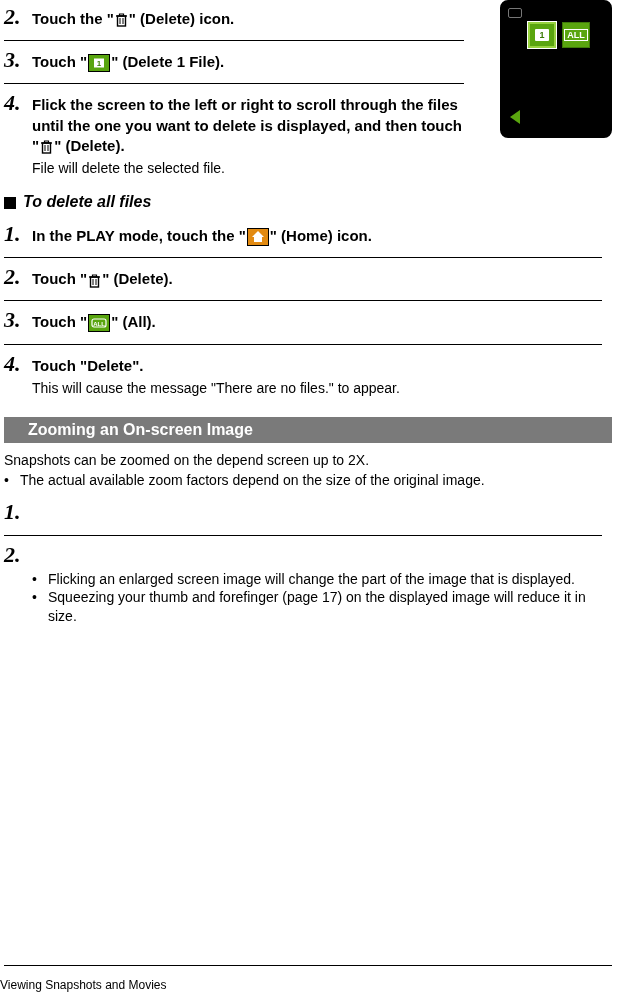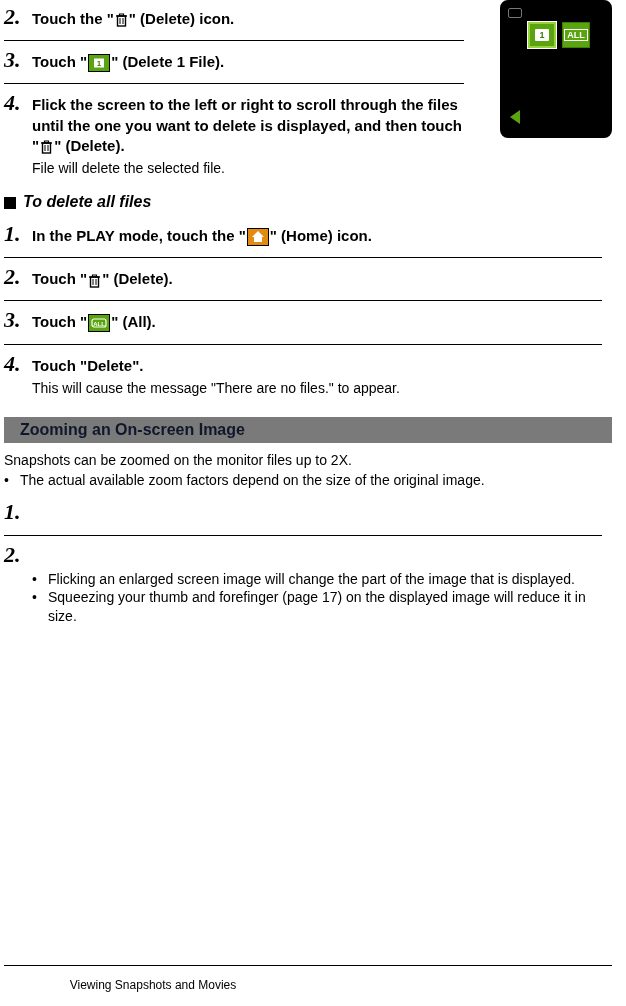--- a/index.html
+++ b/index.html
@@ -60,24 +60,24 @@
       width: 12px;
       height: 12px;
       background: #000;
       display: inline-block;
       margin-right: 7px;
       position: relative;
       top: 1px;
     }
     .section-bar {
       background: #7a7a7a;
-      color: #0f172a;
+      color: #ffffff;
       font-weight: bold;
       font-size: 16px;
-      padding: 4px 16px;
+      padding: 4px 24px;
       margin: 14px 0 8px 0;
     }
     .para {
       font-size: 14px;
       line-height: 1.3;
       margin-bottom: 2px;
     }
     .bullet-list { margin: 2px 0 8px 0; }
     .bullet {
       display: flex;
@@ -110,21 +110,21 @@
       display: flex;
       font-size: 12px;
     }
     .footer .page {
       width: 50%;
       text-align: center;
       font-size: 15px;
     }
     .footer .chap {
       width: 50%;
-      text-align: center;
+      text-align: left;
     }
     
     .device {
       position: absolute;
       right: 14px;
       top: 0;
       width: 112px;
       height: 138px;
       border: 2px solid #000;
       border-radius: 8px;
@@ -306,21 +306,21 @@
   <div class="step">
     <div class="step-row">
       <span class="num">4.</span>
       <span class="step-text">Touch "Delete".</span>
     </div>
     <div class="note">This will cause the message "There are no files." to appear.</div>
   </div>
 
   <div class="section-bar">Zooming an On-screen Image</div>
 
-  <div class="para">Snapshots can be zoomed on the monitor files up to 2X.</div>
+  <div class="para">Snapshots can be zoomed on the depend screen up to 2X.</div>
   <div class="bullet-nopad">
     <span class="dot">•</span>
     <span>The actual available zoom factors depend on the size of the original image.</span>
   </div>
 
   <div style="height:6px"></div>
 
   <div class="step">
     <div class="step-row">
       <span class="num">1.</span>

